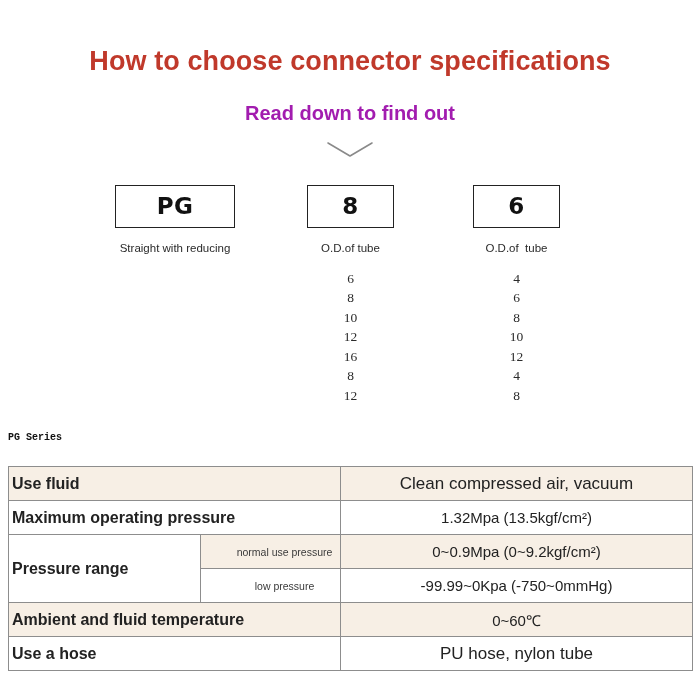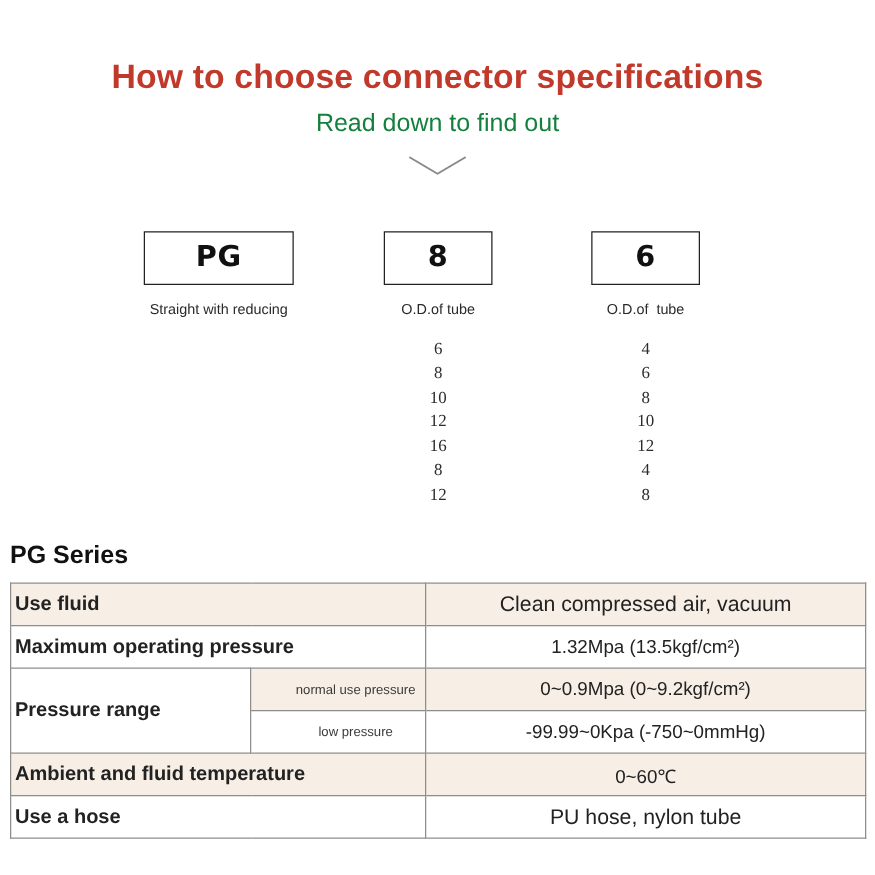--- a/index.html
+++ b/index.html
@@ -28,25 +28,25 @@
   .main-title {
     margin: 0;
     padding-top: 47px;
     font-size: 27px;
     font-weight: 700;
     color: #c0392b;
     letter-spacing: 0.1px;
     line-height: 1.05;
   }
   .sub-title {
-    margin: 0;
+    margin: 14px;
     padding-top: 14px;
     font-size: 20px;
-    font-weight: 400;
-    color: #15803d;
+    font-weight: 700;
+    color: #a21caf;
     line-height: 1.05;
   }
   .chevron-wrap {
     margin-top: 11px;
     height: 24px;
     display: flex;
     align-items: center;
     justify-content: center;
   }
   .chevron-wrap svg { display: block; }
@@ -101,24 +101,25 @@
   #col-size1   { left: 307px; top: 185px; width: 87px; }
   #col-size1 .code-box { width: 87px; height: 43px; }
   #col-size2   { left: 473px; top: 185px; width: 87px; }
   #col-size2 .code-box { width: 87px; height: 43px; }
 
   
   .series-heading {
     position: absolute;
     left: 8px;
     top: 432px;
-    font-size: 20px;
+    font-size: 10px;
     font-weight: 700;
     color: #111111;
     line-height: 1.2;
+    font-family: Liberation Mono, monospace;
   }
 
   
   .spec-table {
     position: absolute;
     left: 8px;
     top: 466px;
     width: 684px;
     border-collapse: collapse;
     table-layout: fixed;

